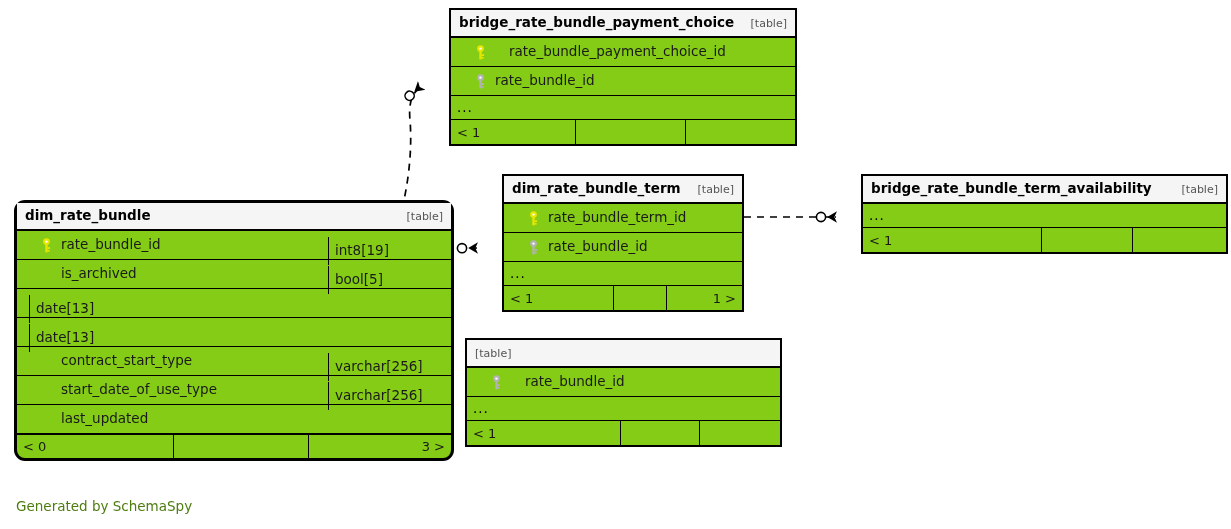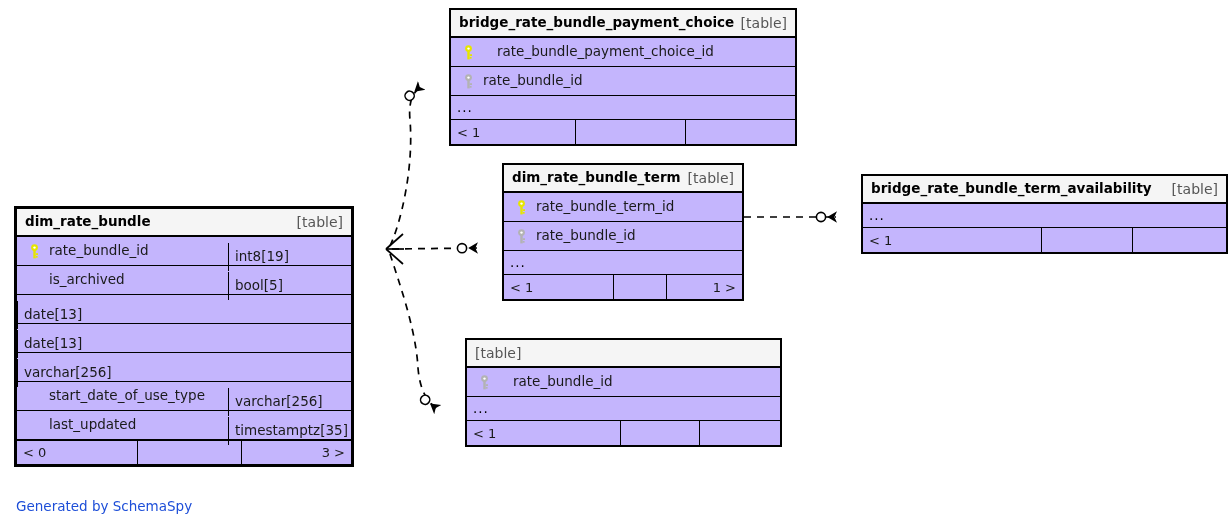--- a/index.html
+++ b/index.html
@@ -28,21 +28,21 @@
     left: 0; top: 0;
     width: 1231px;
     height: 529px;
     pointer-events: none;
   }
 
   
   .tbl {
     position: absolute;
     box-sizing: border-box;
-    background: #c4b5fd;
+    background: #84cc16;
     border: 2px solid #000000;
     font-size: 13.5px;
     line-height: 1;
   }
   .tbl.thick { border-width: 3px; }
 
   .tbl-head {
     display: flex;
     align-items: center;
     justify-content: space-between;
@@ -52,31 +52,32 @@
     padding: 0 8px;
     box-sizing: border-box;
   }
   .tbl-name {
     font-weight: bold;
     font-size: 13.5px;
     color: #000000;
     white-space: nowrap;
   }
   .tbl-kind {
-    font-size: 14px;
+    font-size: 11px;
     color: #555555;
     white-space: nowrap;
   }
 
   .row {
     display: flex;
     align-items: center;
     height: 29px;
     border-bottom: 1.5px solid #000000;
     box-sizing: border-box;
+    padding-left: 12px;
   }
   .row:last-child { border-bottom: none; }
 
   .cell-name {
     display: flex;
     align-items: center;
     flex: 1 1 auto;
     min-width: 0;
     padding-left: 6px;
     box-sizing: border-box;
@@ -137,21 +138,21 @@
 
   
   .keyicon { display: block; }
 
   
   #credit {
     position: absolute;
     left: 16px;
     top: 498px;
     font-size: 13.5px;
-    color: #1d4ed8;
+    color: #4d7c0f;
     white-space: nowrap;
   }
 </style>
 </head>
 <body>
 
 <div id="canvas">
 
   <svg id="edges" viewBox="0 0 1231 529" width="1231" height="529" xmlns="http://www.w3.org/2000/svg">
     <defs>
@@ -215,21 +216,21 @@
 
     <div class="ellipsis-row">...</div>
 
     <div class="foot">
       <div class="f-left">&lt; 1</div>
       <div class="f-mid"></div>
       <div class="f-right"></div>
     </div>
   </div>
 
-  <div class="tbl thick" id="t-drb" style="left:14px; top:206px; width:340px;">
+  <div class="tbl thick" id="t-drb" style="left:14px; top:200px; width:440px;border-radius:11px;">
     <div class="tbl-head">
       <span class="tbl-name">dim_rate_bundle</span>
       <span class="tbl-kind">[table]</span>
     </div>
 
     <div class="row">
       <div class="cell-name">
         <span class="keyslot">
           <svg class="keyicon" width="11" height="15" viewBox="0 0 11 15" xmlns="http://www.w3.org/2000/svg">
             <circle cx="5.5" cy="3.6" r="3.4" fill="#e6e600"></circle>
@@ -254,47 +255,50 @@
 
     <div class="row">
       <div class="cell-type" style="width:123px;">date[13]</div>
     </div>
 
     <div class="row">
       <div class="cell-type" style="width:123px;">date[13]</div>
     </div>
 
     <div class="row">
+      <div class="cell-name">
+        <span class="keyslot"></span>
+        <span class="colname">contract_start_type</span>
+      </div>
       <div class="cell-type" style="width:123px;">varchar[256]</div>
     </div>
 
     <div class="row">
       <div class="cell-name">
         <span class="keyslot"></span>
         <span class="colname">start_date_of_use_type</span>
       </div>
       <div class="cell-type" style="width:123px;">varchar[256]</div>
     </div>
 
     <div class="row">
       <div class="cell-name">
         <span class="keyslot"></span>
         <span class="colname">last_updated</span>
       </div>
-      <div class="cell-type" style="width:123px;">timestamptz[35]</div>
     </div>
 
     <div class="foot" style="border-top:1.5px solid #000;">
       <div class="f-left" style="flex:0 0 36%;">&lt; 0</div>
       <div class="f-mid" style="flex:0 0 31%;"></div>
       <div class="f-right">3 &gt;</div>
     </div>
   </div>
 
-  <div class="tbl" id="t-drbt" style="left:502px; top:163px; width:242px;">
+  <div class="tbl" id="t-drbt" style="left:502px; top:174px; width:242px;">
     <div class="tbl-head">
       <span class="tbl-name">dim_rate_bundle_term</span>
       <span class="tbl-kind">[table]</span>
     </div>
 
     <div class="row">
       <div class="cell-name">
         <span class="keyslot">
           <svg class="keyicon" width="11" height="15" viewBox="0 0 11 15" xmlns="http://www.w3.org/2000/svg">
             <circle cx="5.5" cy="3.6" r="3.4" fill="#e6e600"></circle>

